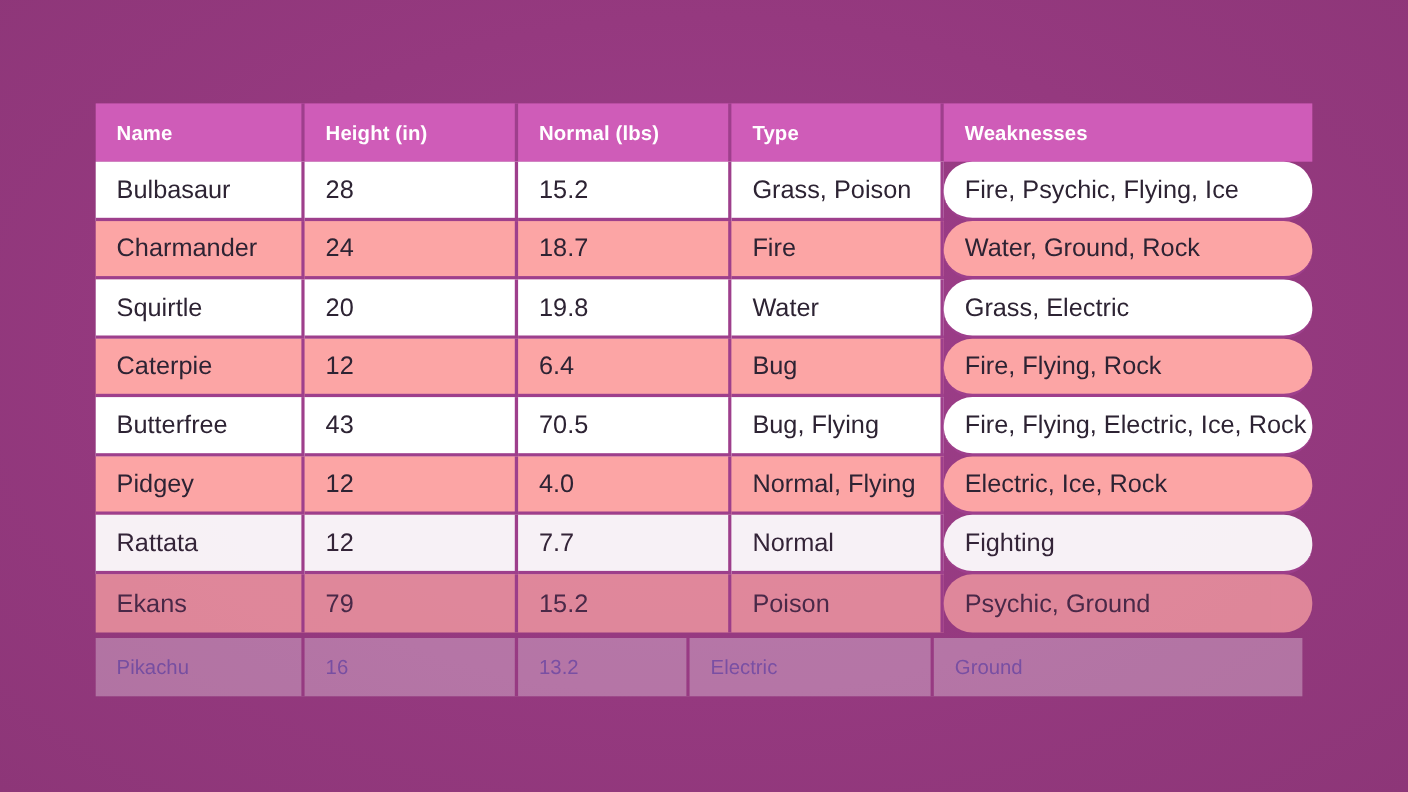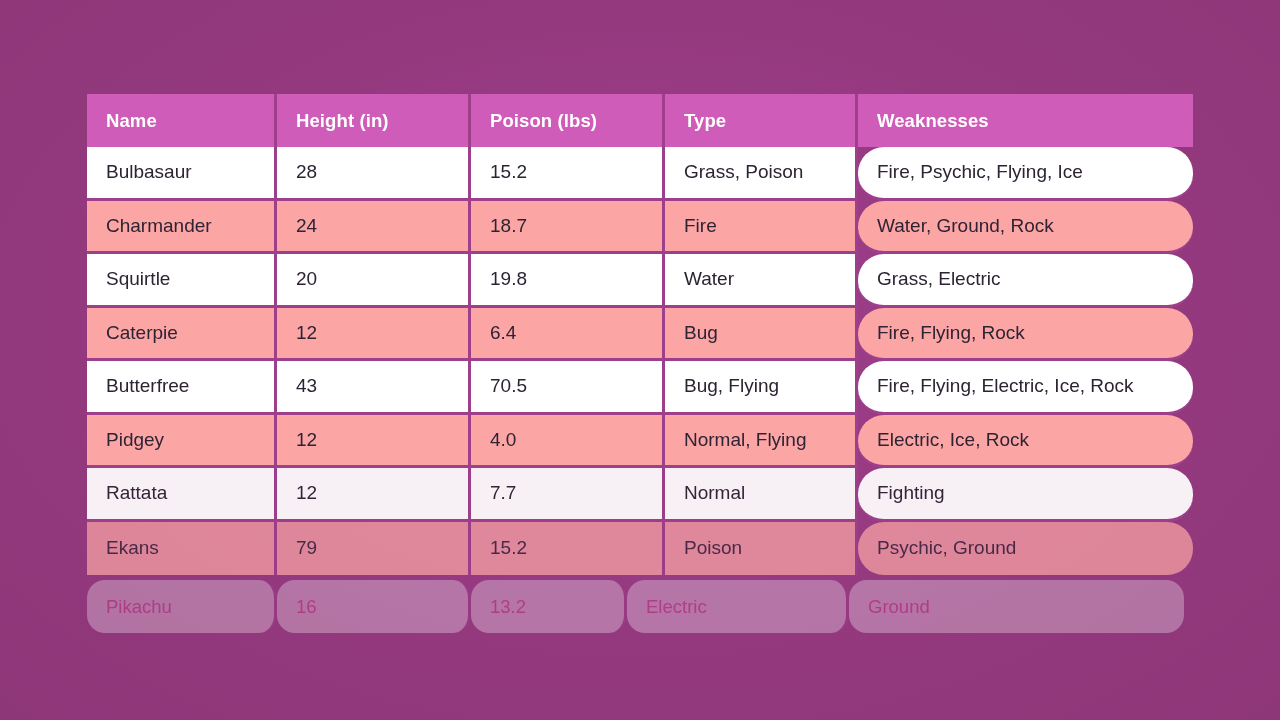--- a/index.html
+++ b/index.html
@@ -47,21 +47,21 @@
     text-align: left;
     padding: 0 0 0 19px;
     height: 53px;
     vertical-align: middle;
     border-right: 3px solid #9e3f8c;
     letter-spacing: 0.1px;
   }
   table.poke thead th:last-child { border-right: none; }
 
   table.poke tbody td {
-    font-size: 19px;
+    font-size: 23px;
     color: #2d2333;
     padding: 0 0 0 19px;
     height: 53.5px;
     vertical-align: middle;
     border-right: 3px solid #9e3f8c;
     border-bottom: 3px solid #9e3f8c;
     white-space: nowrap;
     overflow: hidden;
   }
   table.poke tbody td:last-child { border-right: none; border-radius: 26px; }
@@ -79,29 +79,28 @@
     left: 0;
     top: 486px;
     width: 1106px;
     height: 53px;
     display: flex;
     opacity: 0.30;
   }
   .ghost-row .cell {
     height: 53px;
     background: #ffffff;
-    color: #ec4899;
+    color: #3b82f6;
     font-size: 18.5px;
     display: flex;
     align-items: center;
     padding-left: 19px;
     border-right: 3px solid #9e3f8c;
     overflow: hidden;
     white-space: nowrap;
-    border-radius: 18px;
   }
   .ghost-row .cell:last-child { border-right: none; }
   .gc-name   { width: 190px; }
   .gc-height { width: 194px; }
   .gc-weight { width: 156px; }
   .gc-type   { width: 222px; }
   .gc-weak   { width: 335px; }
 </style>
 </head>
 <body>
@@ -113,21 +112,21 @@
         <col class="c-name">
           <col class="c-height">
           <col class="c-weight">
           <col class="c-type">
           <col class="c-weak">
       </colgroup>
       <thead>
         <tr>
           <th>Name</th>
           <th>Height (in)</th>
-          <th>Poison (lbs)</th>
+          <th>Normal (lbs)</th>
           <th>Type</th>
           <th>Weaknesses</th>
         </tr>
       </thead>
       <tbody>
         <tr class="row-odd">
           <td>Bulbasaur</td>
           <td>28</td>
           <td>15.2</td>
           <td>Grass, Poison</td>

